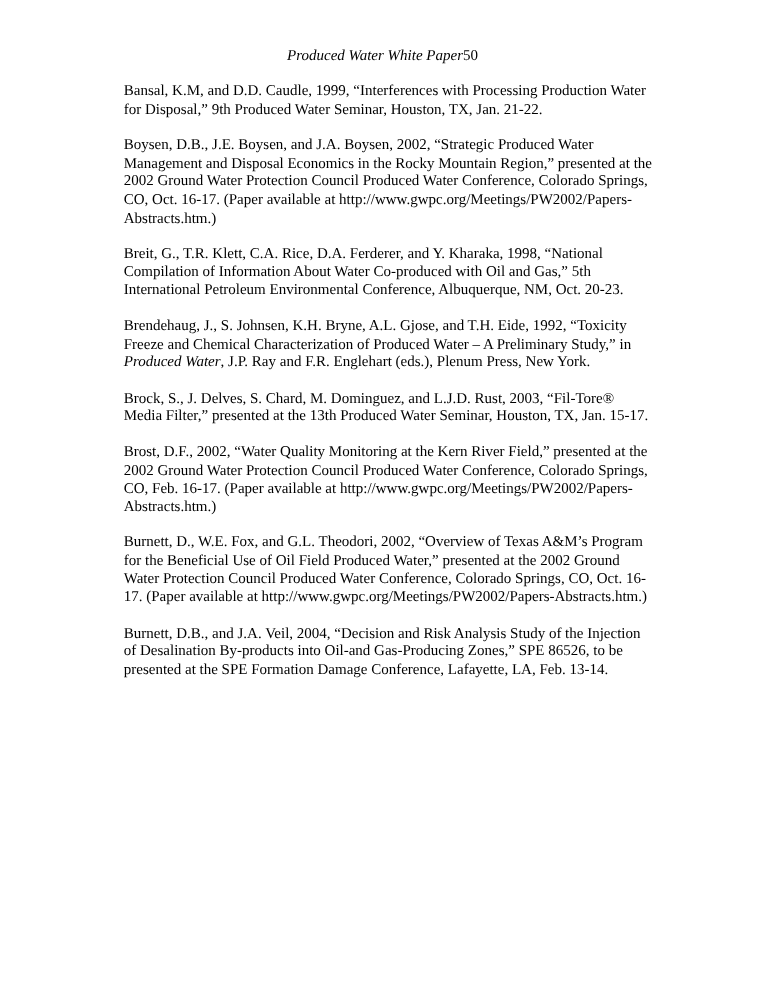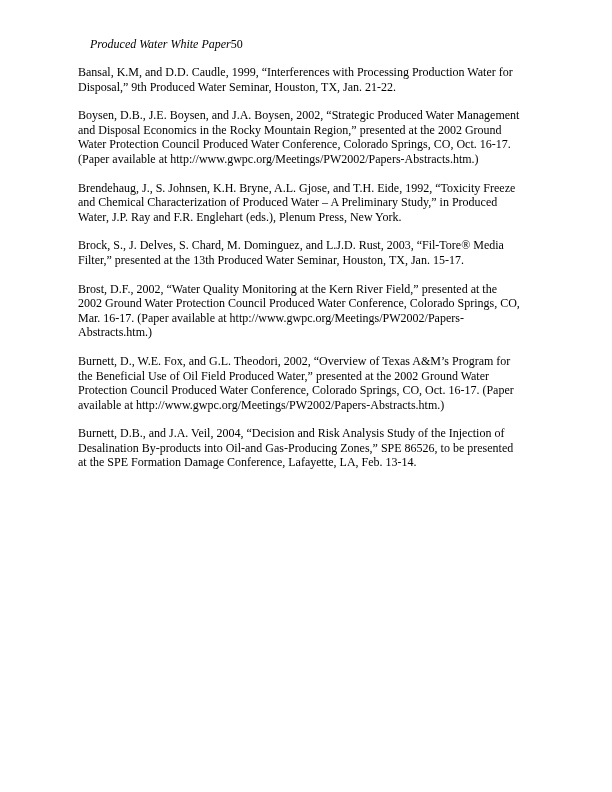--- a/index.html
+++ b/index.html
@@ -16,51 +16,53 @@
     font-family: "Liberation Serif", serif;
     font-size: 12px;
     overflow: hidden;
   }
   .header {
     position: absolute;
     top: 37px;
     left: 90px;
     right: 90px;
     display: flex;
-    justify-content: flex-start;
+    justify-content: center;
     align-items: baseline;
     line-height: 14.6px;
   }
   .header .title {
     font-style: italic;
   }
   .refs {
     position: absolute;
     top: 65px;
-    left: 78px;
+    left: 99px;
     right: 90px;
   }
   .ref {
     margin: 0 0 14px 0;
     line-height: 14.6px;
     overflow-wrap: break-word;
   }
   .italic {
+    font-style: italic;
   }
 </style>
 </head>
 <body>
 
 <div class="page">
   <div class="header">
     <span class="title">Produced Water White Paper</span>
     <span class="pagenum">50</span>
   </div>
   <div class="refs">
       <p class="ref"><span>Bansal, K.M, and D.D. Caudle, 1999, “Interferences with Processing Production Water for Disposal,” 9th Produced Water Seminar, Houston, TX, Jan. 21-22.</span></p>
       <p class="ref"><span>Boysen, D.B., J.E. Boysen, and J.A. Boysen, 2002, “Strategic Produced Water Management and Disposal Economics in the Rocky Mountain Region,” presented at the 2002 Ground Water Protection Council Produced Water Conference, Colorado Springs, CO, Oct. 16-17. (Paper available at http://www.gwpc.org/Meetings/PW2002/Papers-Abstracts.htm.)</span></p>
+      <p class="ref"><span>Breit, G., T.R. Klett, C.A. Rice, D.A. Ferderer, and Y. Kharaka, 1998, “National Compilation of Information About Water Co-produced with Oil and Gas,” 5th International Petroleum Environmental Conference, Albuquerque, NM, Oct. 20-23.</span></p>
       <p class="ref"><span>Brendehaug, J., S. Johnsen, K.H. Bryne, A.L. Gjose, and T.H. Eide, 1992, “Toxicity Freeze and Chemical Characterization of Produced Water – A Preliminary Study,” in </span><span class="italic">Produced Water</span><span>, J.P. Ray and F.R. Englehart (eds.), Plenum Press, New York.</span></p>
       <p class="ref"><span>Brock, S., J. Delves, S. Chard, M. Dominguez, and L.J.D. Rust, 2003, “Fil-Tore® Media Filter,” presented at the 13th Produced Water Seminar, Houston, TX, Jan. 15-17.</span></p>
-      <p class="ref"><span>Brost, D.F., 2002, “Water Quality Monitoring at the Kern River Field,” presented at the 2002 Ground Water Protection Council Produced Water Conference, Colorado Springs, CO, Mar. 16-17.  (Paper available at http://www.gwpc.org/Meetings/PW2002/Papers-Abstracts.htm.)</span></p>
+      <p class="ref"><span>Brost, D.F., 2002, “Water Quality Monitoring at the Kern River Field,” presented at the 2002 Ground Water Protection Council Produced Water Conference, Colorado Springs, CO, Feb. 16-17.  (Paper available at http://www.gwpc.org/Meetings/PW2002/Papers-Abstracts.htm.)</span></p>
       <p class="ref"><span>Burnett, D., W.E. Fox, and G.L. Theodori, 2002, “Overview of Texas A&amp;M’s Program for the Beneficial Use of Oil Field Produced Water,” presented at the 2002 Ground Water Protection Council Produced Water Conference, Colorado Springs, CO, Oct. 16-17. (Paper available at http://www.gwpc.org/Meetings/PW2002/Papers-Abstracts.htm.)</span></p>
       <p class="ref"><span>Burnett, D.B., and J.A. Veil, 2004, “Decision and Risk Analysis Study of the Injection of Desalination By-products into Oil-and Gas-Producing Zones,” SPE 86526, to be presented at the SPE Formation Damage Conference, Lafayette, LA, Feb. 13-14.</span></p>
     </div>
 </div>
 
 </body></html>

